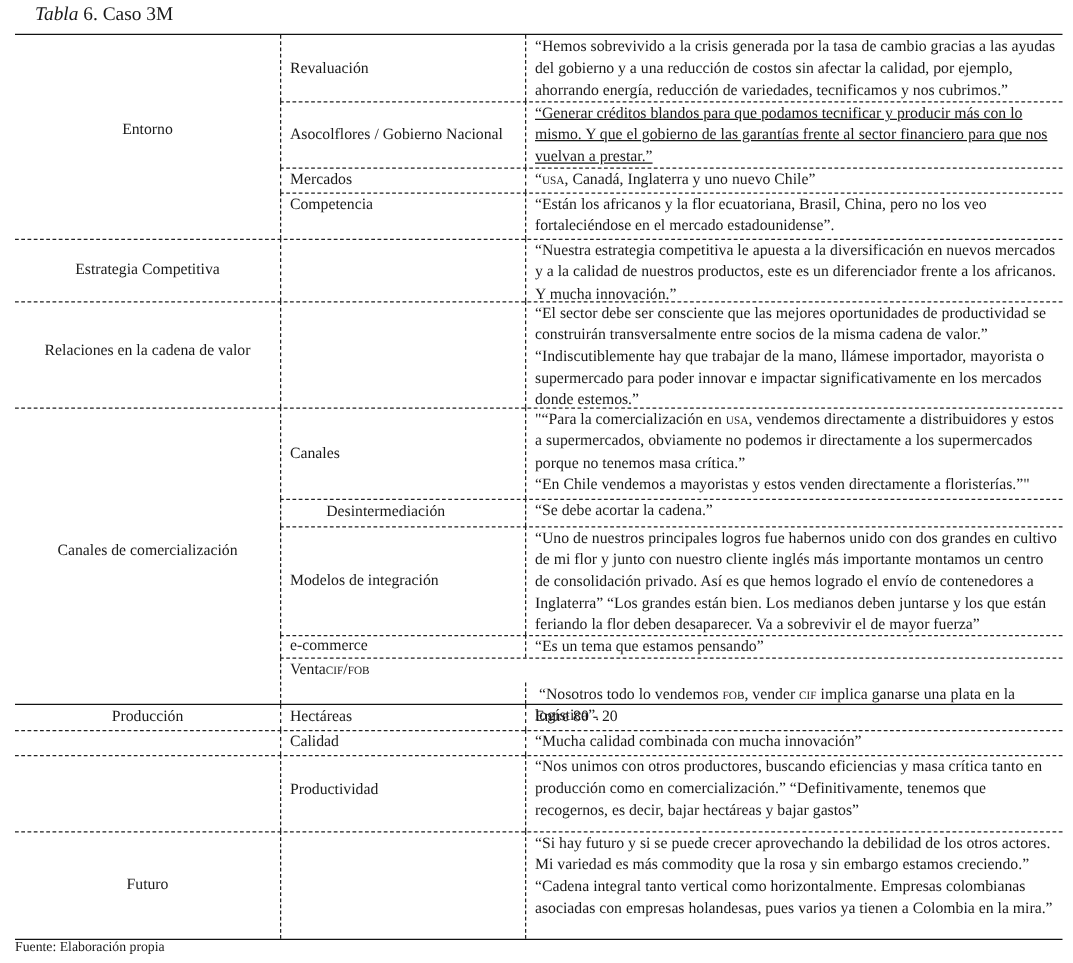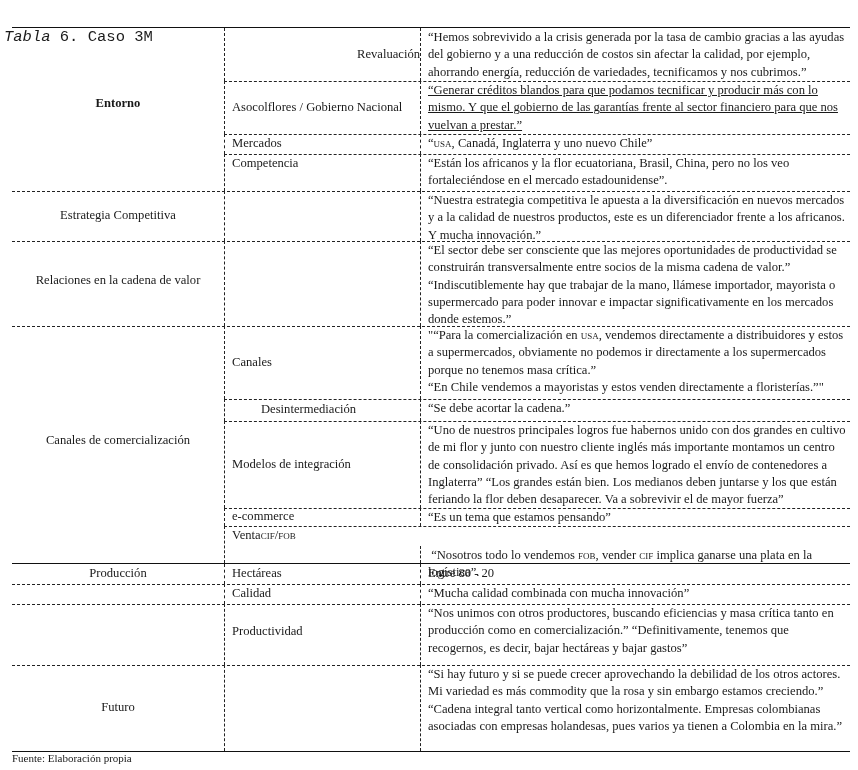--- a/index.html
+++ b/index.html
@@ -2,22 +2,22 @@
 <html><head>
 <meta charset="utf-8">
 <style>
   html, body { margin: 0; padding: 0; background: #ffffff; }
   body {
     width: 858px; height: 770px; position: relative; overflow: hidden;
     font-family: "DejaVu Serif", "Liberation Serif", serif;
     color: #1a1a1a;
   }
   .caption {
-    position: absolute; left: 4px; top: 3px;
-    font-family: Liberation Mono, monospace; font-size: 15.5px; margin-top: 25px;
+    position: absolute; left: 28px; top: 3px;
+    font-family: Liberation Serif, serif; font-size: 15.5px;
   }
   .caption .it { font-style: italic; }
   .table {
     position: absolute; left: 12px; top: 27px; width: 838px;
     border-top: 1.5px solid #111;
   }
   .row { position: absolute; left: 0; width: 838px; }
   .cell {
     position: absolute; top: 0; bottom: 0; box-sizing: border-box;
     font-family: "Liberation Serif", serif; font-size: 12.6px; line-height: 17.3px;
@@ -37,27 +37,27 @@
 </style>
 </head>
 <body>
 
 <div class="caption">
   <span class="it">Tabla</span><span> 6. Caso 3M</span>
 </div>
 
 <div class="table">
 
-  <div class="row bd" style="top:0;height:163px;font-weight:bold;">
+  <div class="row bd" style="top:0;height:163px;">
     <div class="cell c1" style="padding-bottom:12px;">
         <span>Entorno</span>
       </div>
   </div>
   <div class="row bd" style="top:0;height:53px;left:212px;width:626px;">
-    <div class="cell c2" style="left:0;justify-content:flex-end;">
+    <div class="cell c2" style="left:0;">
         <span>Revaluación</span>
       </div>
     <div class="cell c3" style="left:196px;">“Hemos sobrevivido a la crisis generada por la tasa de cambio gracias a las ayudas del gobierno y a una reducción de costos sin afectar la calidad, por ejemplo, ahorrando energía, reducción de variedades, tecnificamos y nos cubrimos.”</div>
   </div>
   <div class="row bd" style="top:53px;height:53px;left:212px;width:626px;">
     <div class="cell c2" style="left:0;">
         <span>Asocolflores / Gobierno Nacional</span>
       </div>
     <div class="cell c3" style="left:196px;text-decoration:underline;">“Generar créditos blandos para que podamos tecnificar y producir más con lo mismo. Y que el gobierno de las garantías frente al sector financiero para que nos vuelvan a prestar.”</div>
   </div>

